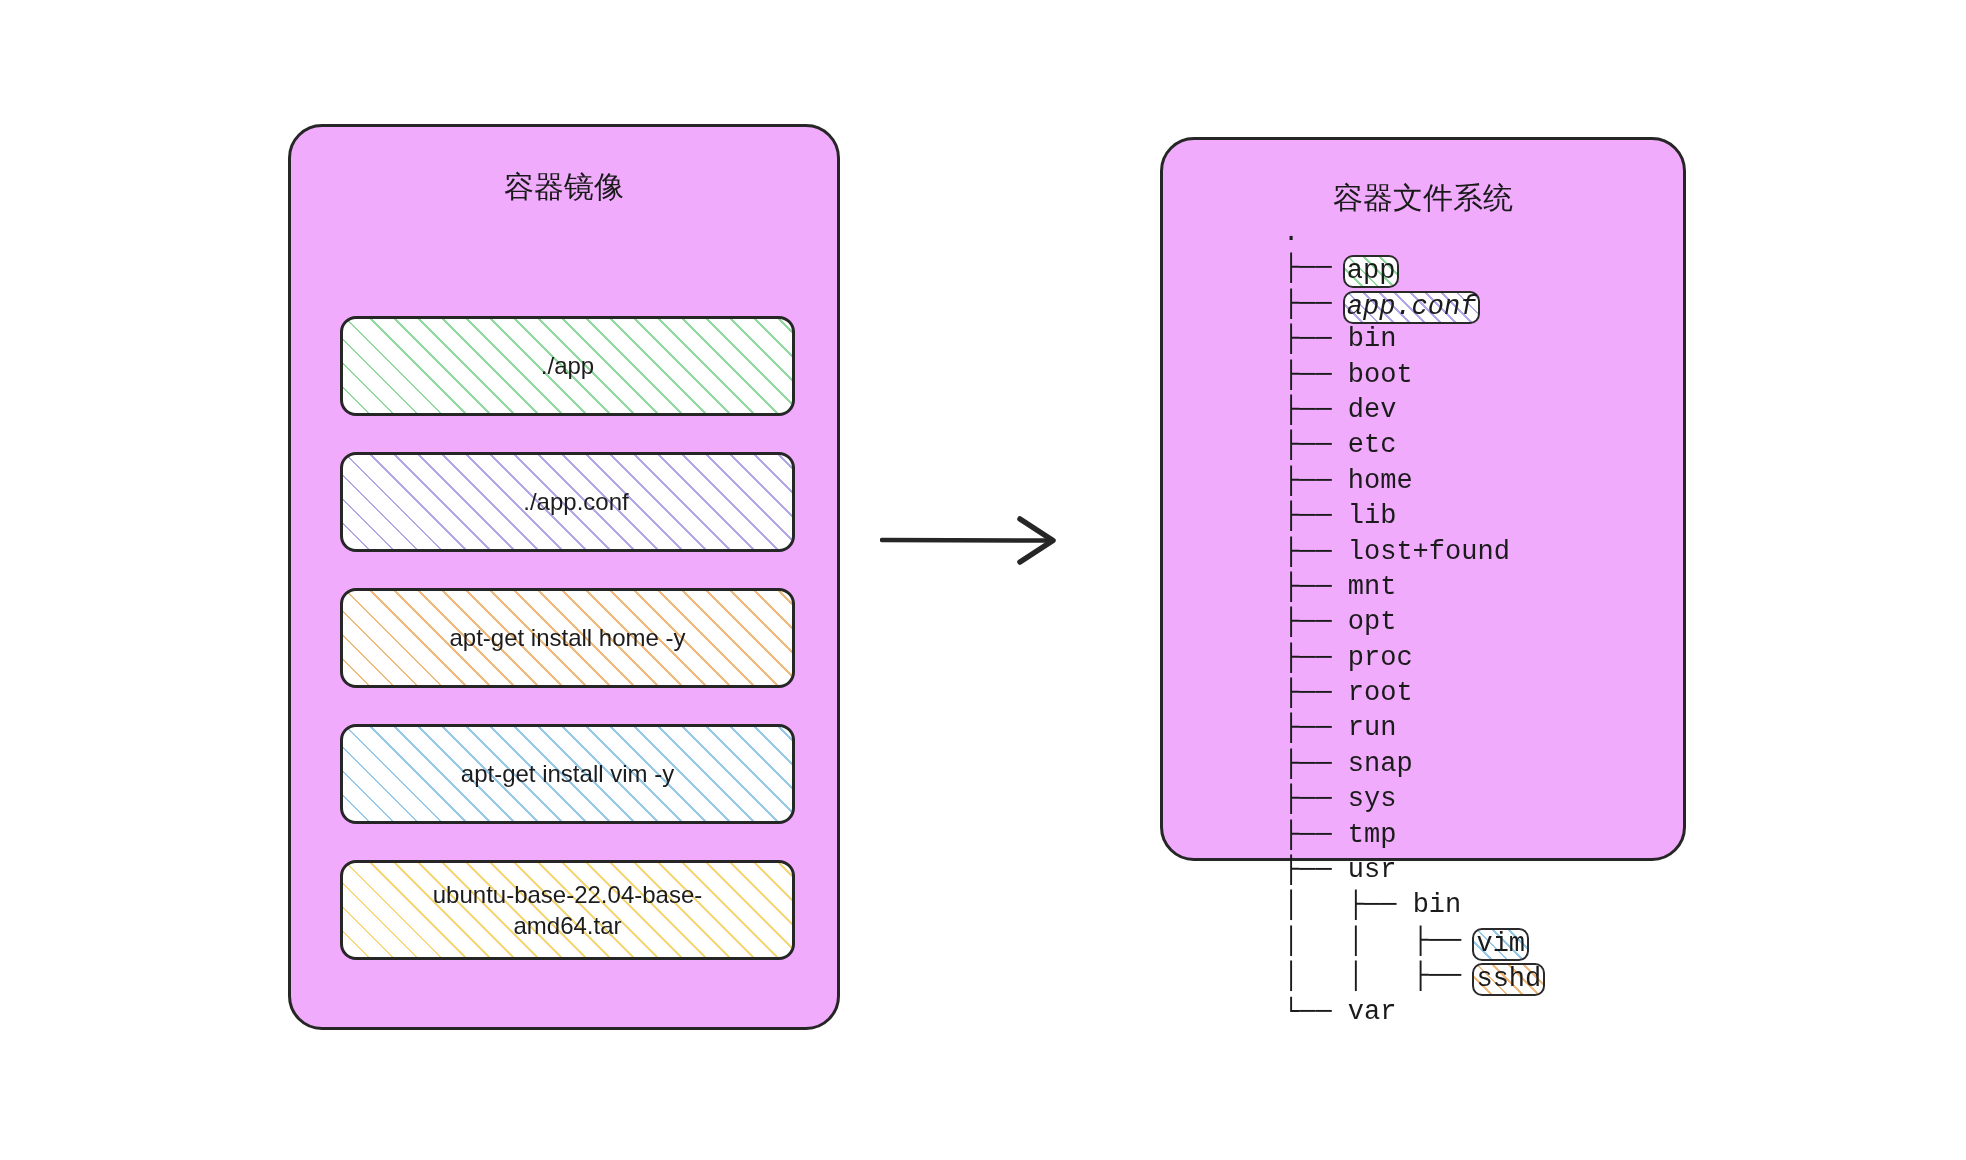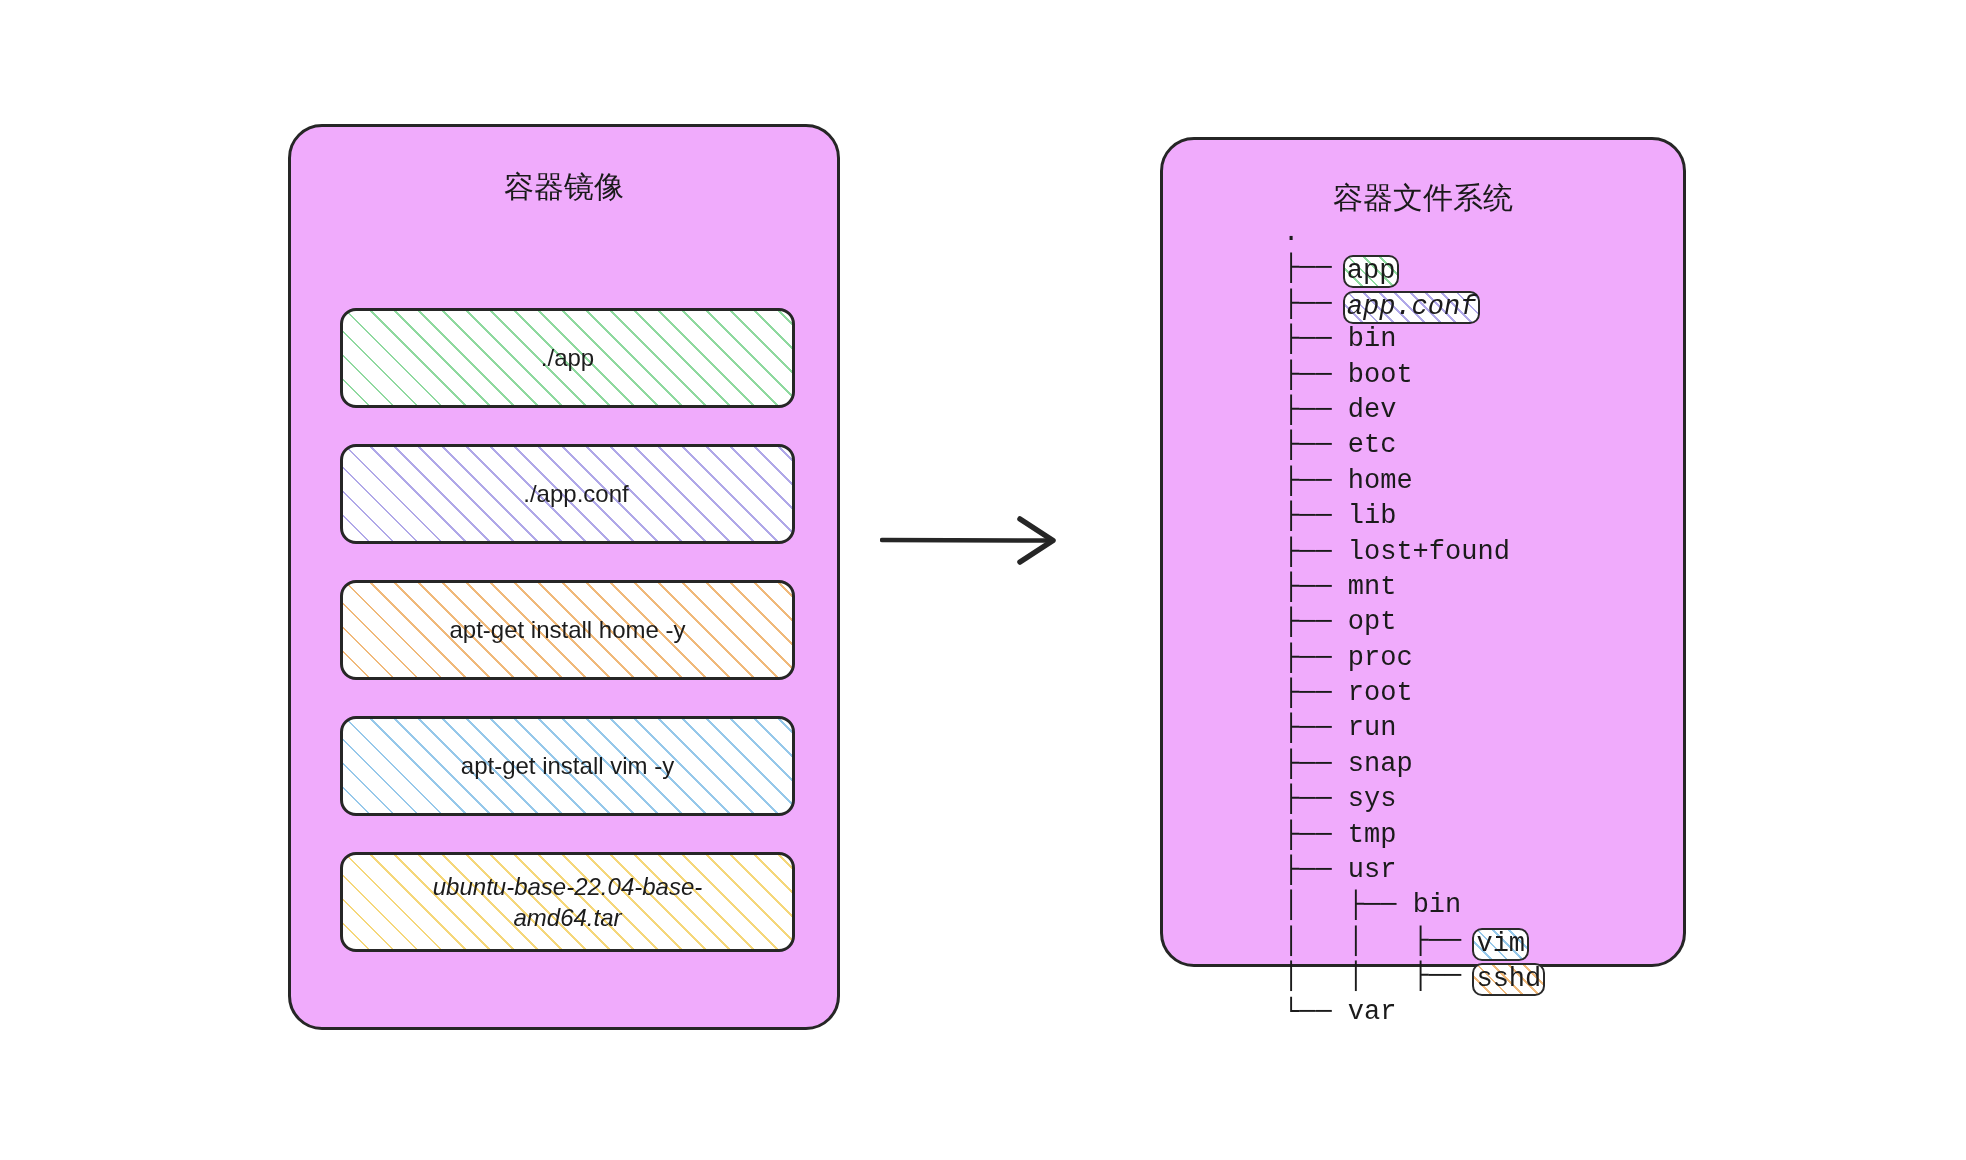--- a/index.html
+++ b/index.html
@@ -14,56 +14,56 @@
 
   
   .panel{
     position:absolute;
     border:3px solid #262626;
     border-radius:34px;
     background:#f0abfc;
     box-sizing:border-box;
   }
   #panel-image{left:288px;top:124px;width:552px;height:906px;}
-  #panel-fs{left:1160px;top:137px;width:526px;height:830px;}
+  #panel-fs{left:1160px;top:137px;width:526px;height:724px;}
 
   .panel-title{
     position:absolute;
     left:0;right:0;
     text-align:center;
     font-size:30px;
     color:#1a1a1a;
     font-family:"Liberation Sans", sans-serif;
     white-space:nowrap;
   }
   #panel-image .panel-title{top:40px;}
   #panel-fs .panel-title{top:38px;}
 
   
   #layer-stack{
     position:absolute;
     left:49px;
-    top:181px;
+    top:189px;
     width:455px;
   }
   .layer{
     position:relative;
     box-sizing:border-box;
     width:455px;
     height:100px;
     margin-bottom:36px;
     border:3px solid #262626;
     border-radius:16px;
     background-color:#ffffff;
     display:flex;
     align-items:center;
     justify-content:center;
     overflow:hidden;
   }
-  .layer:last-child{margin-bottom:10px;font-style:italic;}
+  .layer:last-child{margin-bottom:10px;}
   .layer-label{
     position:relative;
     z-index:2;
     font-size:24px;
     color:#1c1c1c;
     text-align:center;
     line-height:1.30;
     padding:0 14px;
     font-family:"Liberation Sans", sans-serif;
   }

